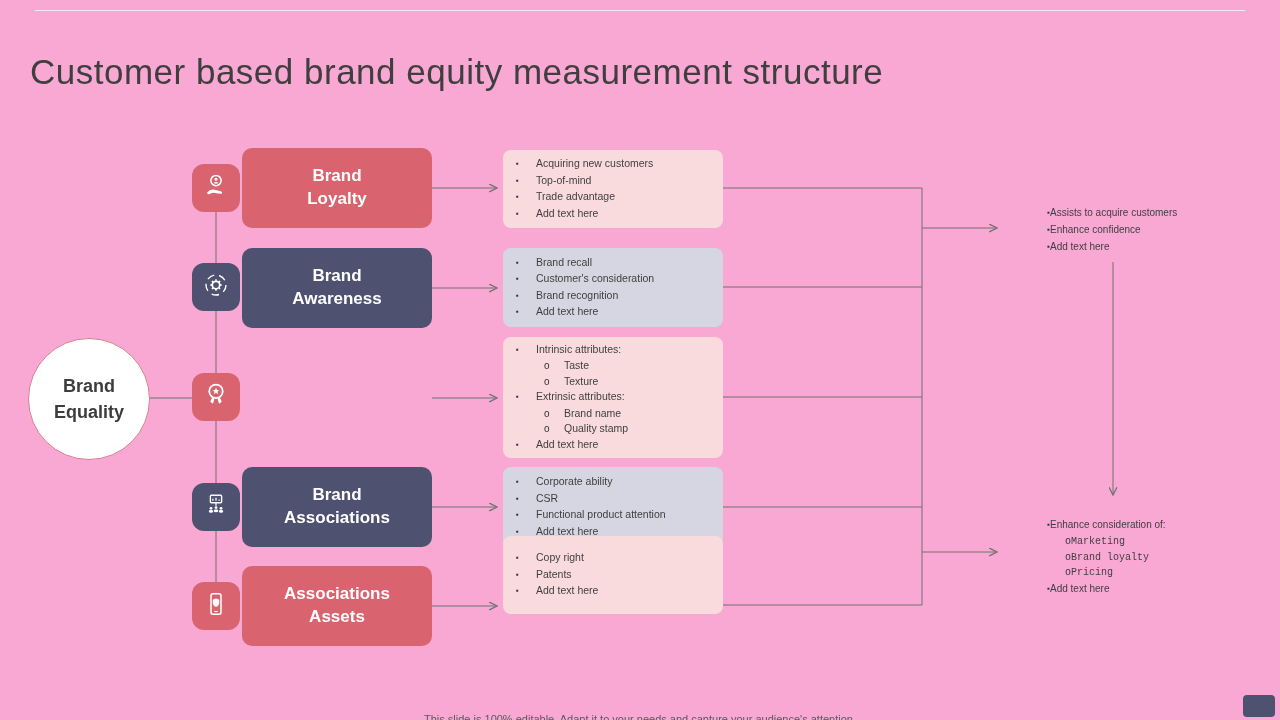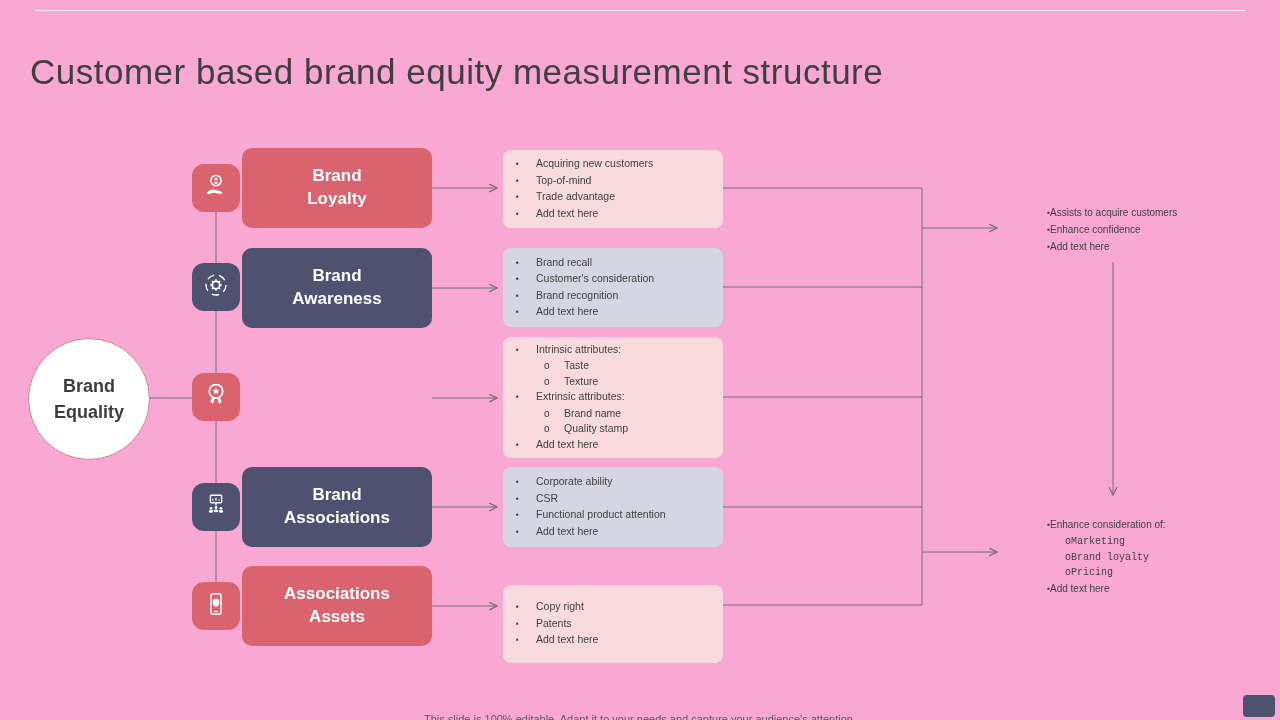--- a/index.html
+++ b/index.html
@@ -257,21 +257,21 @@
       <li class="lv0">
           <span class="bul bul-sq"></span>
           <span>Functional product attention</span>
         </li>
       <li class="lv0">
           <span class="bul bul-sq"></span>
           <span>Add text here</span>
         </li>
     </ul>
   </div>
-  <div class="detail-box pinklight" style="top:585px;height:78px">
+  <div class="detail-box pinklight" style="top:536px;height:78px">
     <ul class="blist">
       <li class="lv0">
           <span class="bul bul-sq"></span>
           <span>Copy right</span>
         </li>
       <li class="lv0">
           <span class="bul bul-sq"></span>
           <span>Patents</span>
         </li>
       <li class="lv0">

